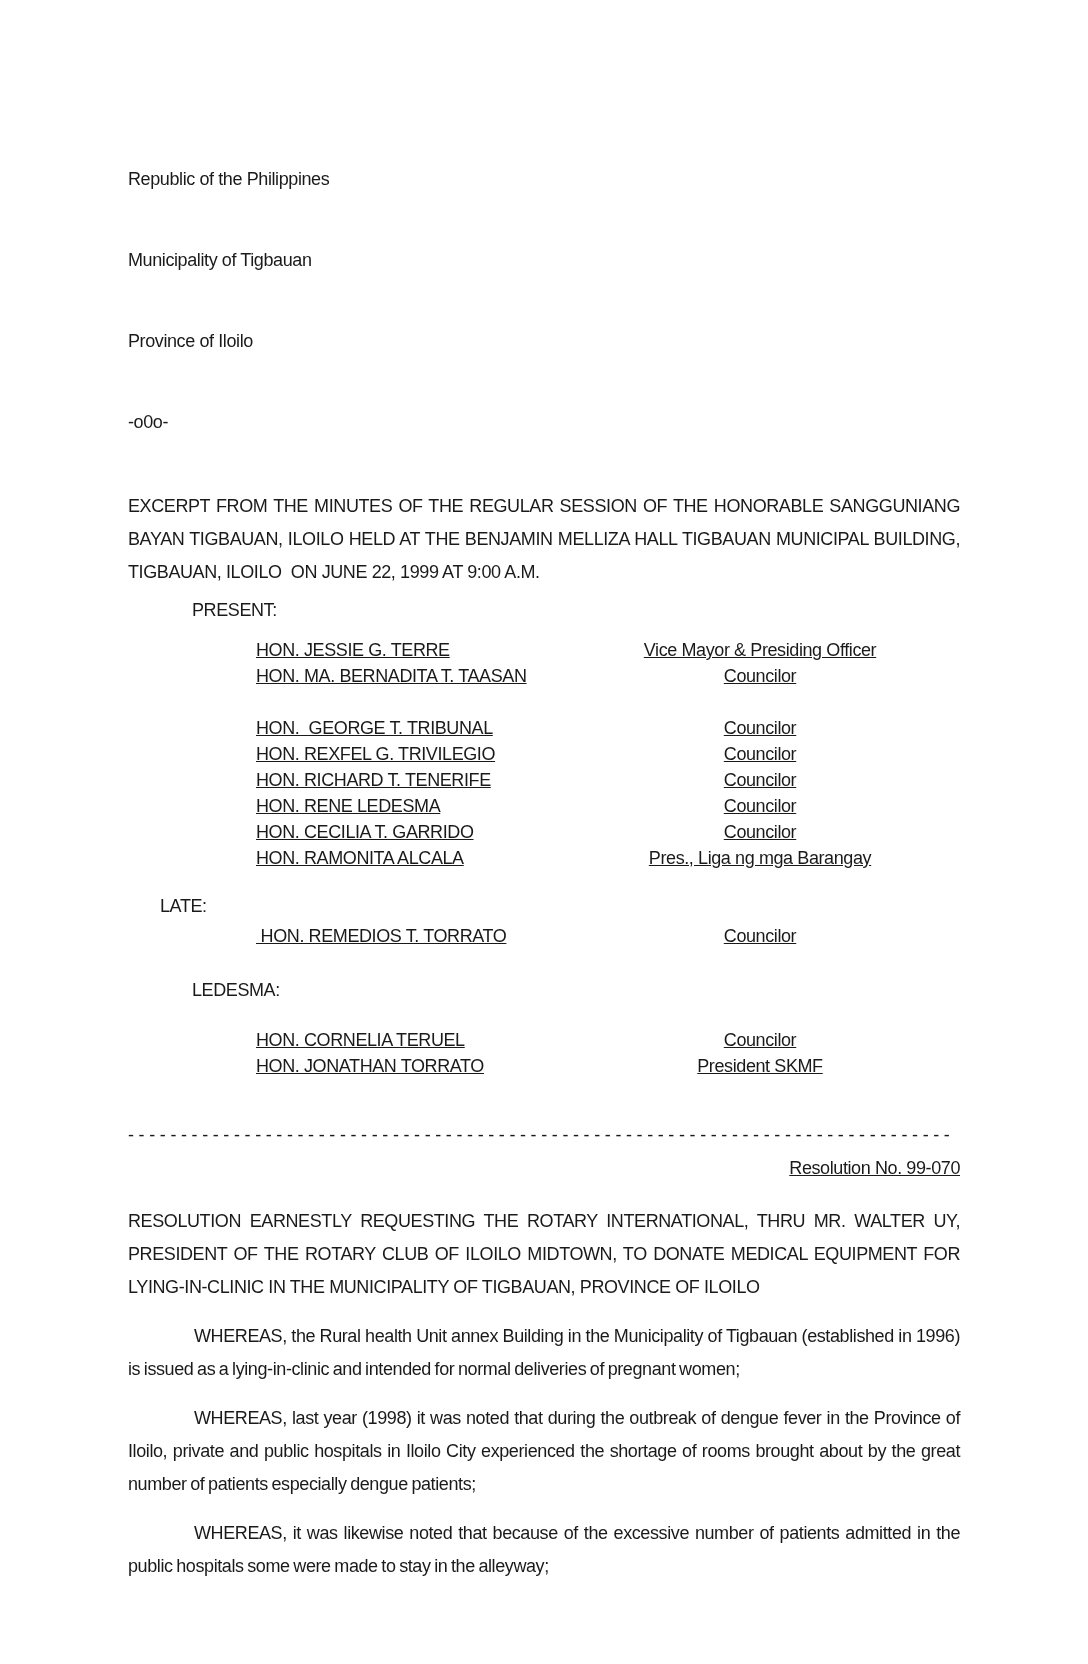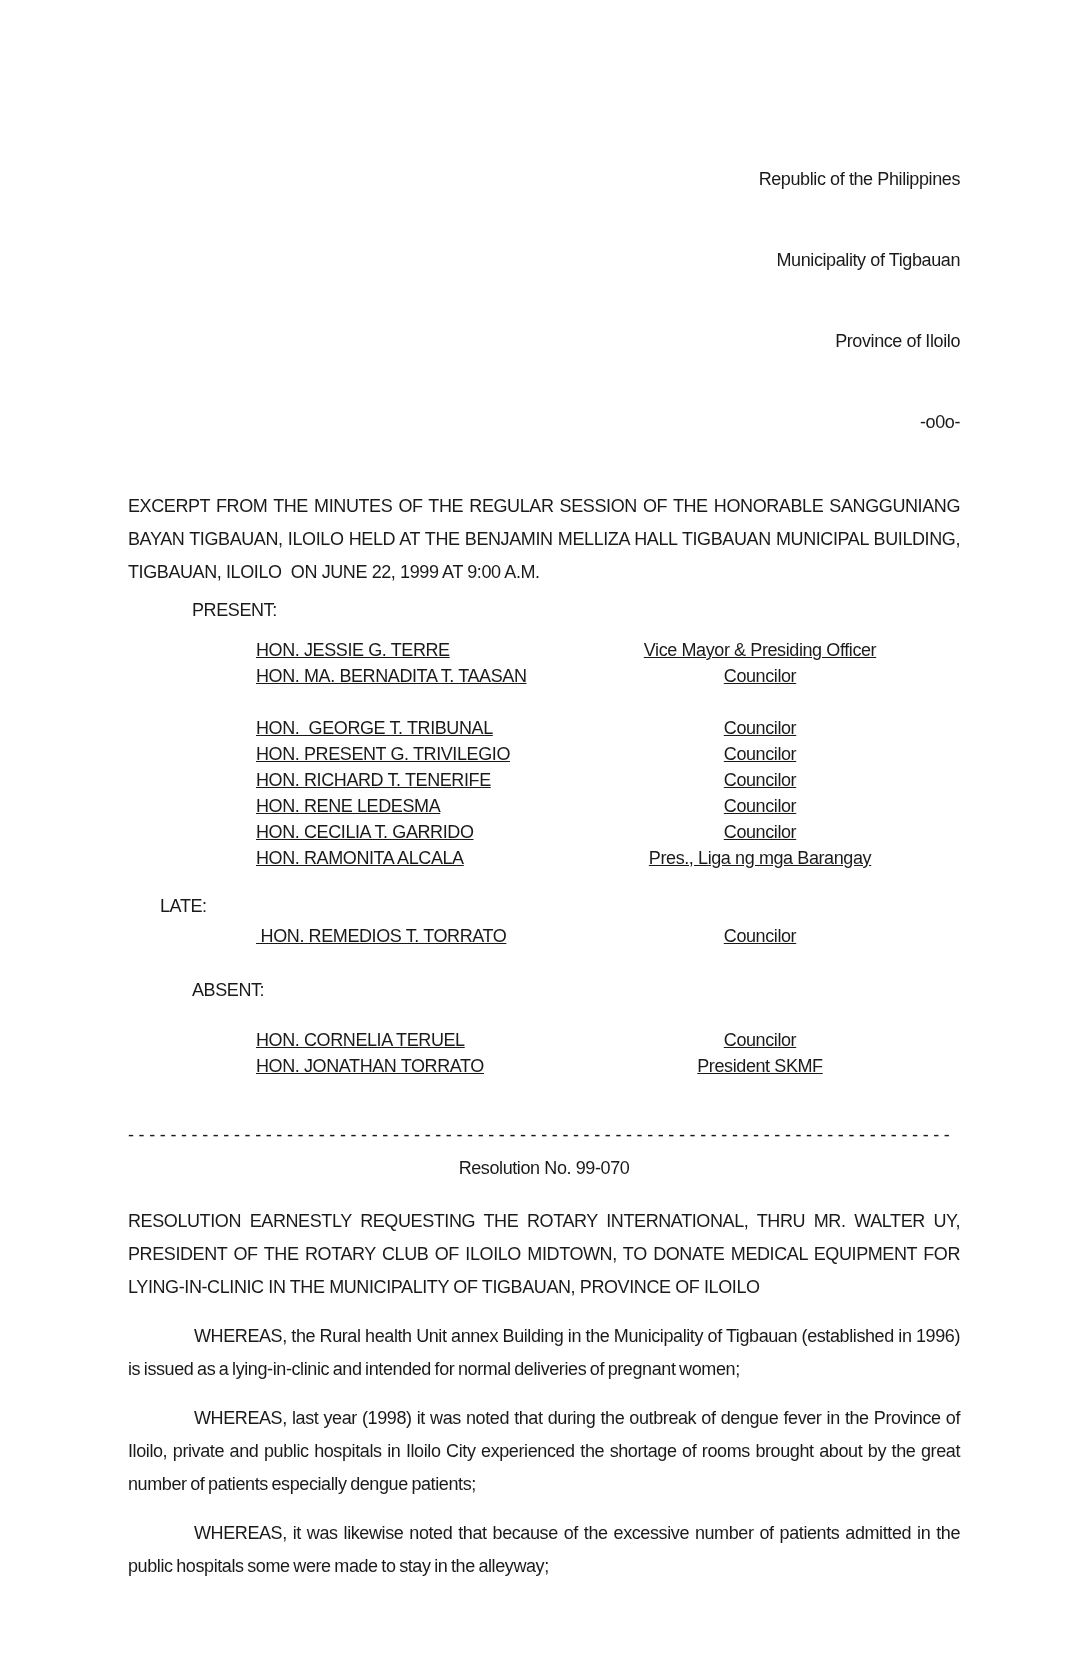--- a/index.html
+++ b/index.html
@@ -15,21 +15,21 @@
     padding: 112px 128px 0 128px;
     background: #ffffff;
     color: #1a1a1a;
     font-family: "Liberation Sans", "DejaVu Sans", sans-serif;
     font-size: 18px;
     line-height: 33px;
     letter-spacing: -0.4px;
     overflow: hidden;
   }
   .doc-header {
-    text-align: right;
+    text-align: left;
     line-height: 27px;
     white-space: pre-wrap;
   }
   .para {
     margin: 0;
     text-align: justify;
     white-space: pre-wrap;
   }
   .excerpt {
   }
@@ -64,23 +64,24 @@
   }
   .row-spacer { height: 26px; }
   .divider {
     margin-top: 40px;
     line-height: 33px;
     white-space: nowrap;
     overflow: hidden;
     letter-spacing: -0.2px;
   }
   .resolution-no {
-    text-align: center;
+    text-align: right;
     line-height: 33px;
     white-space: pre-wrap;
+    text-decoration: underline;
   }
   .res-title { margin-top: 20px; }
   .whereas {
     margin-top: 16px;
     text-indent: 66px;
     word-spacing: -1px;
   }
 </style>
 </head>
 <body>
@@ -110,21 +111,21 @@
   </div>
 
   <div class="row-spacer"></div>
 
   <div class="att-group">
     <div class="att-row">
       <span class="name">HON.  GEORGE T. TRIBUNAL</span>
       <span class="pos">Councilor</span>
     </div>
     <div class="att-row">
-      <span class="name">HON. PRESENT G. TRIVILEGIO</span>
+      <span class="name">HON. REXFEL G. TRIVILEGIO</span>
       <span class="pos">Councilor</span>
     </div>
     <div class="att-row">
       <span class="name">HON. RICHARD T. TENERIFE</span>
       <span class="pos">Councilor</span>
     </div>
     <div class="att-row">
       <span class="name">HON. RENE LEDESMA</span>
       <span class="pos">Councilor</span>
     </div>
@@ -140,21 +141,21 @@
 
   <div class="section-label label-late">LATE:</div>
 
   <div class="att-group g-late">
     <div class="att-row">
       <span class="name"> HON. REMEDIOS T. TORRATO</span>
       <span class="pos">Councilor</span>
     </div>
   </div>
 
-  <div class="section-label label-absent">ABSENT:</div>
+  <div class="section-label label-absent">LEDESMA:</div>
 
   <div class="att-group g-absent">
     <div class="att-row">
       <span class="name">HON. CORNELIA TERUEL</span>
       <span class="pos">Councilor</span>
     </div>
     <div class="att-row">
       <span class="name">HON. JONATHAN TORRATO</span>
       <span class="pos">President SKMF</span>
     </div>

